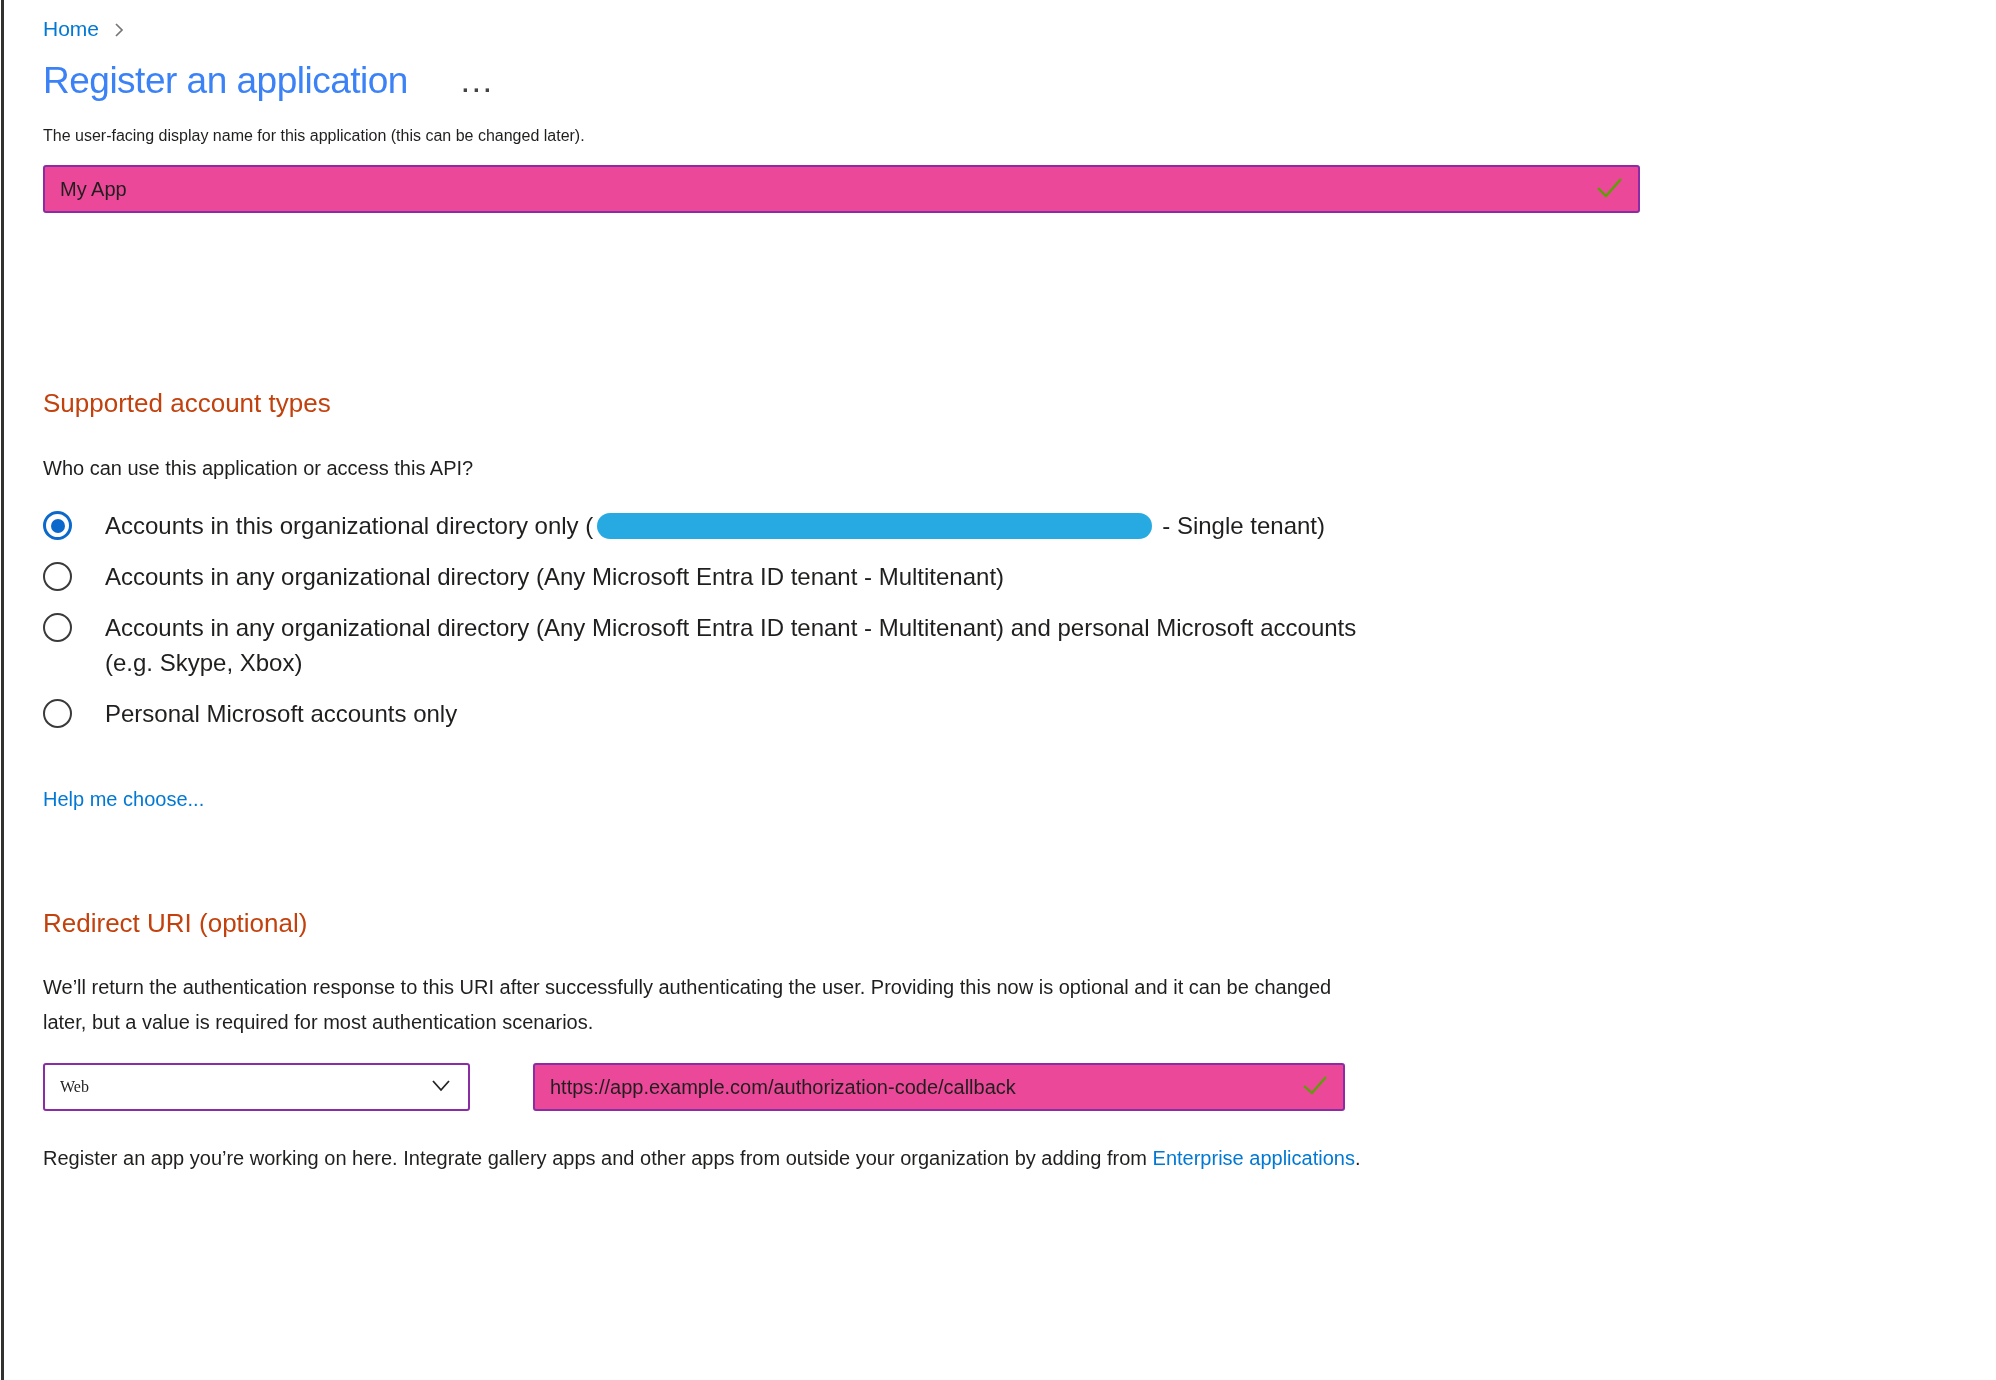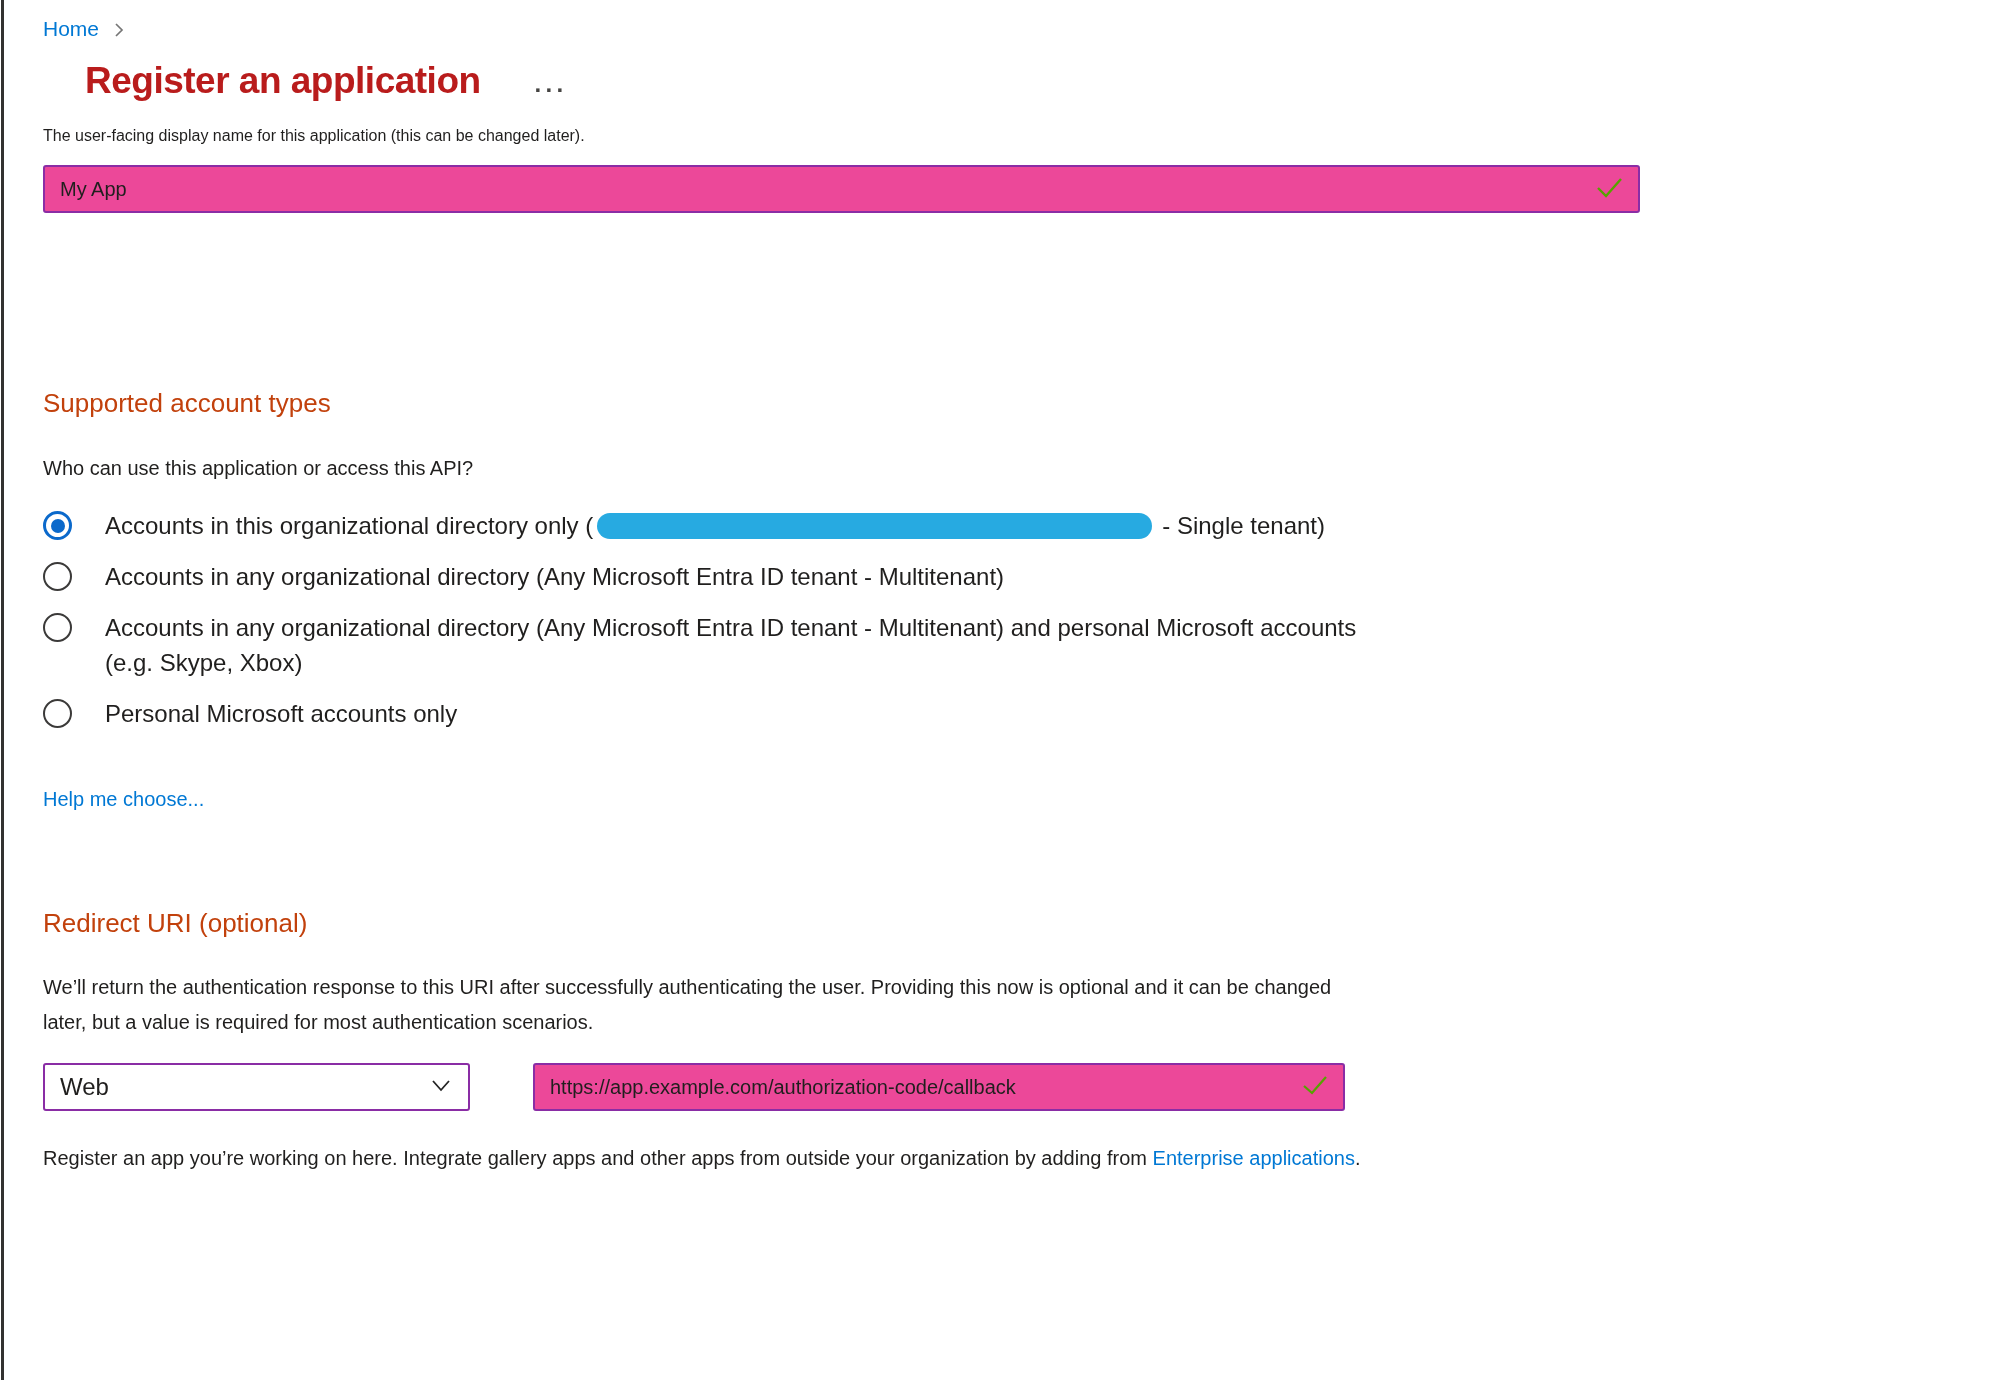--- a/index.html
+++ b/index.html
@@ -16,21 +16,21 @@
   }
   .content { padding: 16px 0 0 43px; }
 
   
   .breadcrumb { display: flex; align-items: center; gap: 12px; height: 26px; }
   .crumb-link { color: #0078d4; font-size: 21px; text-decoration: none; cursor: pointer; }
   .crumb-chevron { display: inline-flex; margin-top: 2px; }
 
   
   .title-row { display: flex; align-items: flex-end; margin-top: 16px; }
-  .page-title { font-size: 37px; font-weight: 700; letter-spacing: -0.5px; color: #b91c1c; line-height: 46px; margin-left: 42px; }
+  .page-title { font-size: 37px; font-weight: 400; letter-spacing: -0.5px; color: #3b82f6; line-height: 46px; }
   .more-btn { margin-left: 54px; margin-bottom: 4px; color: #454442; font-size: 24px; font-weight: 700;
               letter-spacing: 3px; line-height: 20px; cursor: pointer; user-select: none; }
 
   
   .field-label { margin-top: 74px; font-size: 24px; color: #201f1e; }
   .req { color: #e81123; margin-right: 9px; }
   .hint { margin-top: 19px; font-size: 16px; line-height: 25px; color: #201f1e; }
 
   .input-wrap { position: relative; margin-top: 17px; width: 1597px; height: 48px; }
   .text-input {
@@ -71,21 +71,21 @@
   
   .redirect-heading { margin-top: 96px; }
   .section-desc { margin-top: 30px; font-size: 20px; line-height: 35px; max-width: 1335px; }
 
   .uri-row { display: flex; margin-top: 23px; }
   .combo {
     width: 427px; height: 48px; border: 2px solid #8a2da5; border-radius: 3px;
     display: flex; align-items: center; justify-content: space-between;
     padding: 0 14px 0 15px; cursor: pointer; background: #fff;
   }
-  .combo-value { font-size: 24px; color: #201f1e; }
+  .combo-value { font-size: 16px; color: #201f1e; font-family: Liberation Serif, serif; }
   .uri-input-wrap { position: relative; margin-left: 27px; width: 848px; height: 48px; padding-left: 36px; }
 
   
   .footer-note { margin-top: 35px; font-size: 20px; line-height: 25px; }
 </style>
 </head>
 <body>
 
 <div class="blade-edge"></div>
 

